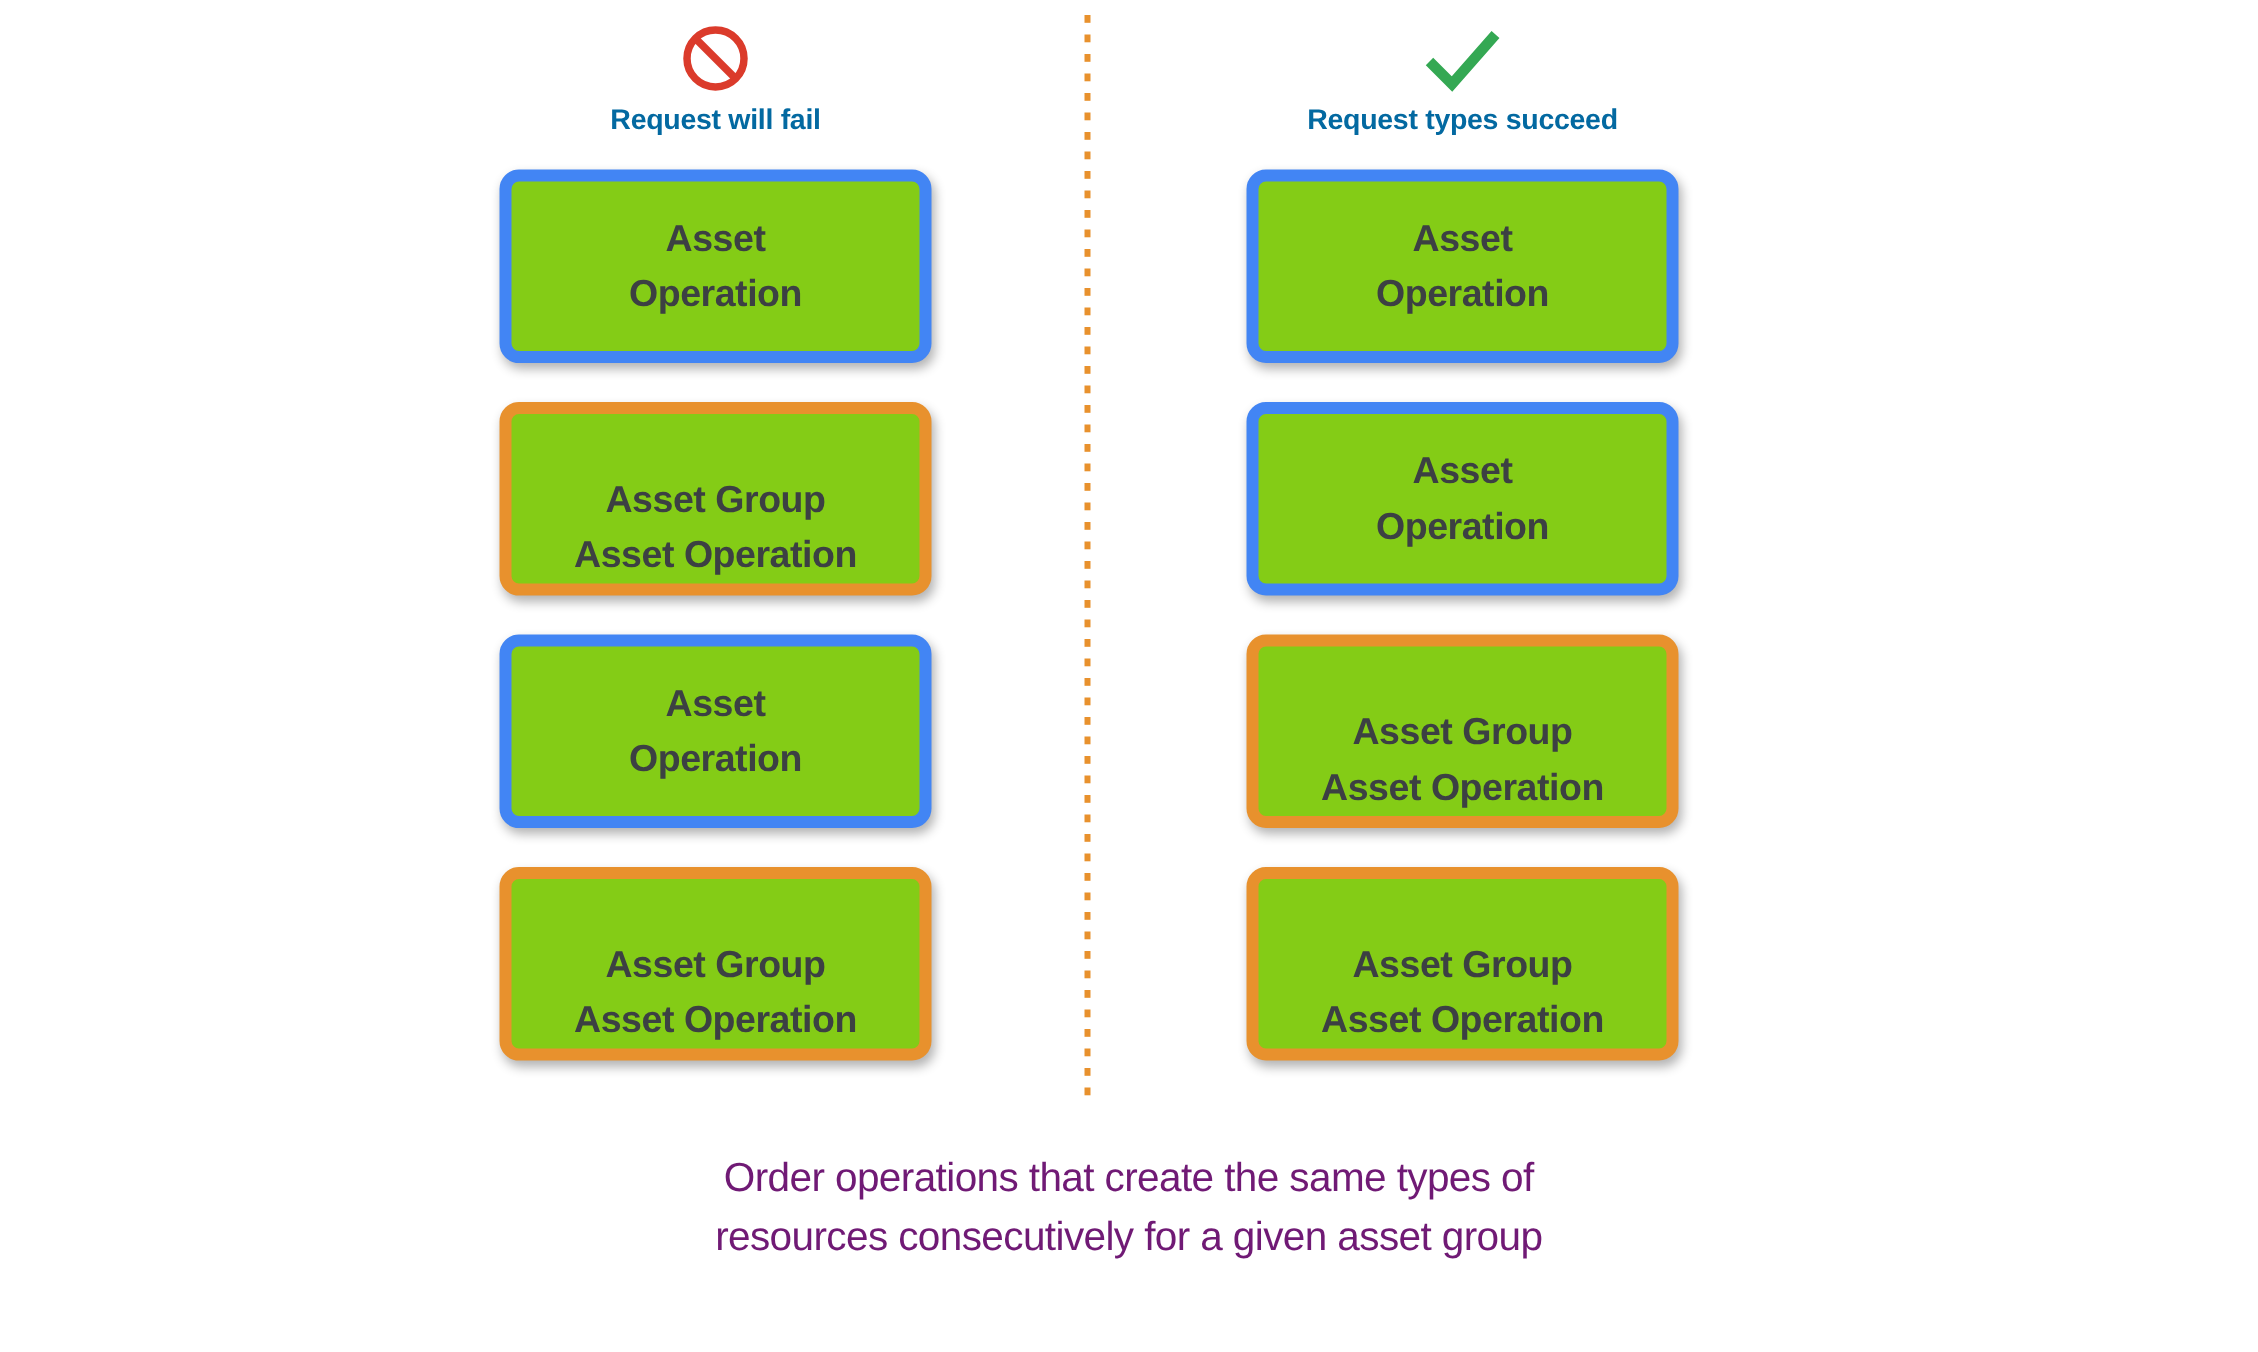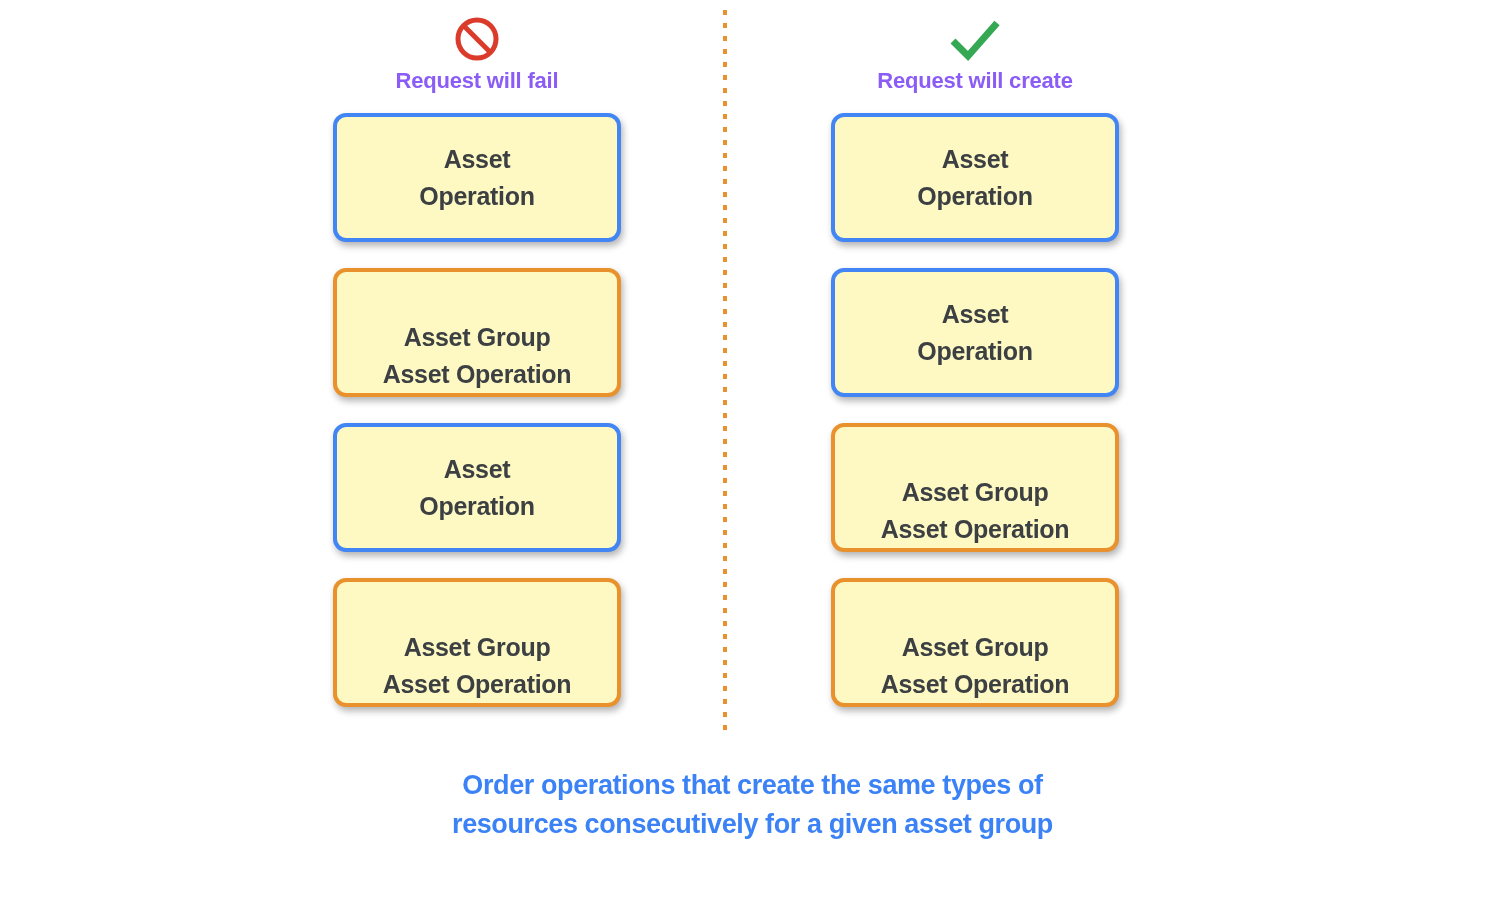--- a/index.html
+++ b/index.html
@@ -55,43 +55,43 @@
     width: 300px;
     text-align: center;
   }
   .col-icon {
     height: 54px;
     display: flex;
     align-items: center;
     justify-content: center;
   }
   .col-title {
-    font-size: 22px;
+    font-size: 19px;
     font-weight: bold;
-    color: #8b5cf6;
+    color: #0369a1;
     letter-spacing: -0.2px;
     line-height: 30px;
     white-space: nowrap;
   }
 
   
   .box-stack {
     position: absolute;
     top: 113px;
     left: 6px;
     width: 288px;
   }
   .box {
     box-sizing: border-box;
     width: 288px;
     height: 129px;
     margin-bottom: 26px;
     border-radius: 13px;
-    border: 4px solid #4d7c0f;
-    background: #fef9c3;
+    border: 8px solid #4d7c0f;
+    background: #84cc16;
     box-shadow: 2px 4px 7px rgba(0,0,0,0.30);
     display: flex;
     align-items: center;
     justify-content: center;
     text-align: center;
   }
   .box.blue   { border-color: #4285F4; }
   .box.orange { border-color: #E8912D; align-items: flex-end; }
 
   .box-label {
@@ -104,22 +104,22 @@
   }
 
   
   .caption {
     position: absolute;
     left: 0;
     top: 766px;
     width: 1505px;
     text-align: center;
     font-size: 27px;
-    font-weight: bold;
-    color: #3b82f6;
+    font-weight: normal;
+    color: #701a75;
     line-height: 39px;
     letter-spacing: -0.4px;
     white-space: pre-line;
   }
 </style>
 </head>
 <body>
 
 <div class="canvas">
 
@@ -158,21 +158,21 @@
   </div>
 
   <div class="column right">
 
     <div class="col-header">
       <div class="col-icon">
         <svg width="60" height="48" viewBox="0 0 60 48" aria-hidden="true">
           <polyline points="8,26 23,41 52,8" fill="none" stroke="#34A853" stroke-width="7" stroke-linecap="butt" stroke-linejoin="miter"></polyline>
         </svg>
       </div>
-      <div class="col-title">Request will create</div>
+      <div class="col-title">Request types succeed</div>
     </div>
 
     <div class="box-stack">
       <div class="box blue">
         <span class="box-label">Asset
 Operation</span>
       </div>
       <div class="box blue">
         <span class="box-label">Asset
 Operation</span>

